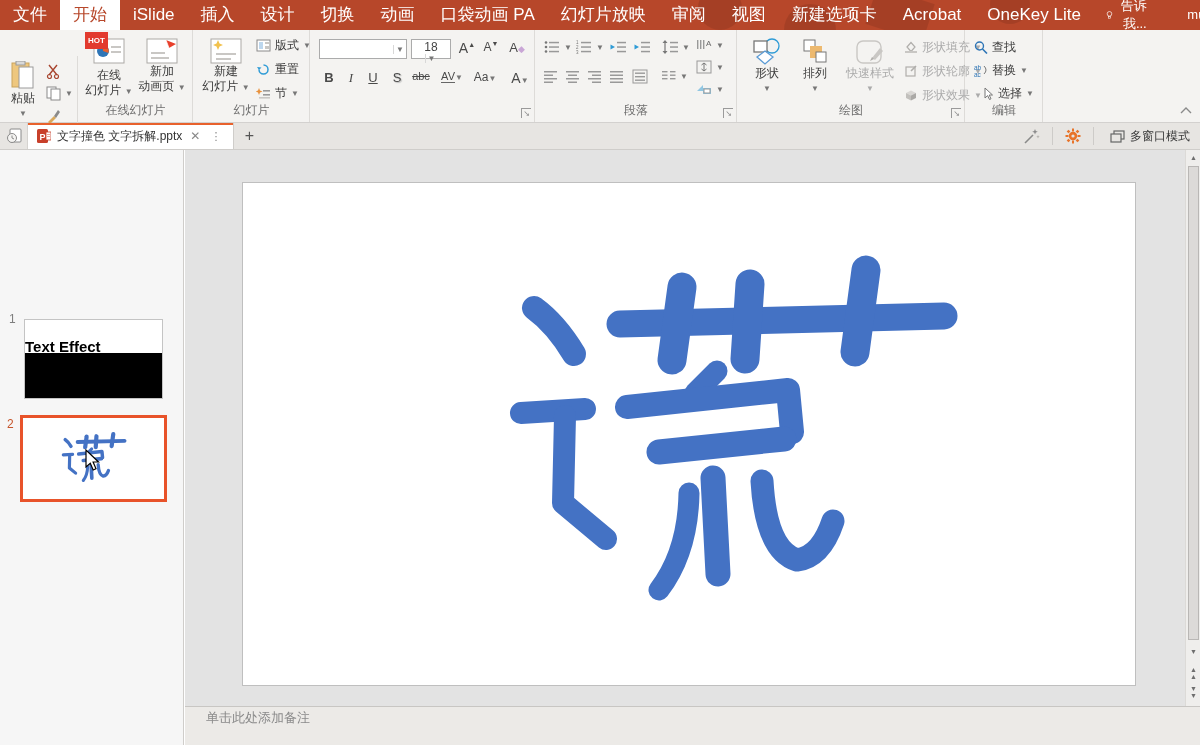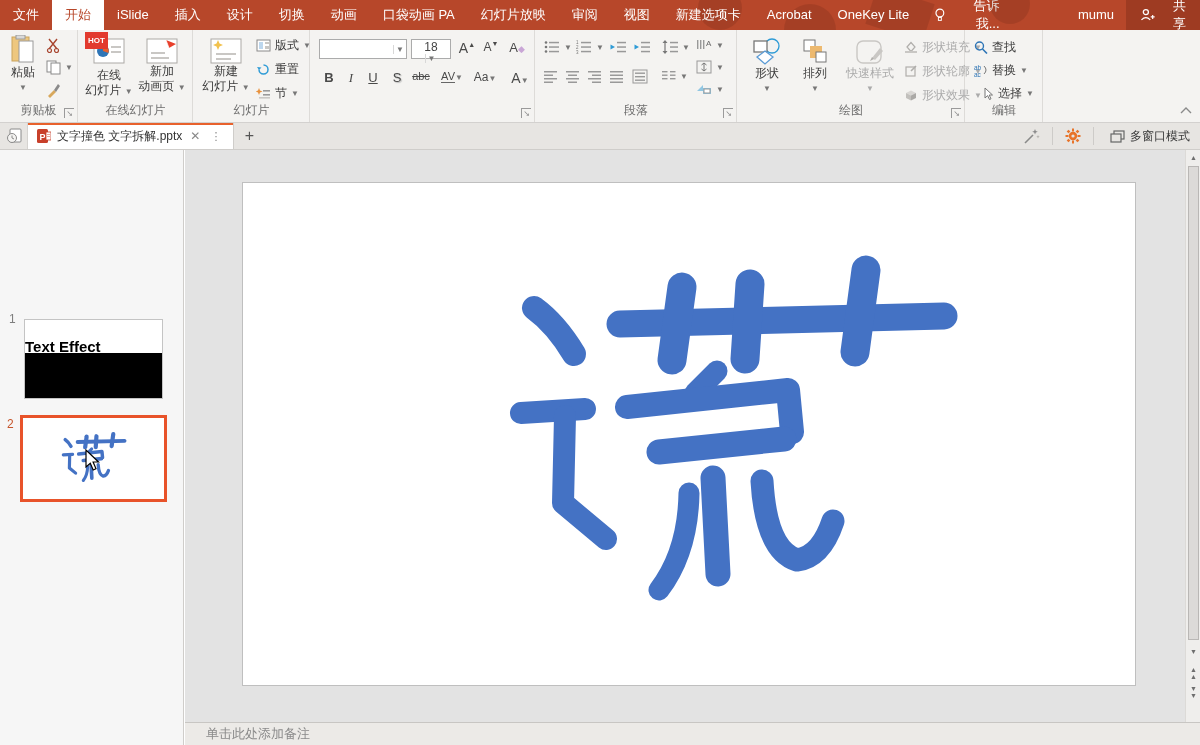--- a/index.html
+++ b/index.html
@@ -3,21 +3,21 @@
 <meta charset="utf-8">
 <style>
   * { margin:0; padding:0; box-sizing:border-box; }
   html,body { width:1200px; height:745px; }
   body { font-family:"Liberation Sans","DejaVu Sans",sans-serif; overflow:hidden; background:#fff; }
   .app { position:relative; width:1200px; height:745px; overflow:hidden; }
 
   
   .titlebar { position:absolute; left:0; top:0; width:1200px; height:30px; background:#B7472A; display:flex; align-items:stretch; }
   .tb-deco { position:absolute; right:120px; top:0; width:420px; height:30px; opacity:.18; pointer-events:none; }
-  .tb-tab { padding:0 13px; line-height:30px; font-size:13px; color:#fff; white-space:nowrap; cursor:default; position:relative; }
+  .tb-tab { padding:0 13px; line-height:30px; font-size:17px; color:#fff; white-space:nowrap; cursor:default; position:relative; }
   .tb-tab.active { background:#fff; color:#B7472A; }
   .tb-right { margin-left:auto; display:flex; align-items:stretch;text-align:right; }
   .tb-tellme { display:flex; align-items:center; gap:5px; padding:0 12px; color:#fff; font-size:13px; }
   .tb-user { line-height:30px; padding:0 12px; color:#fff; font-size:13px; }
   .tb-share { display:flex; align-items:center; gap:6px; padding:0 14px; background:#9E3B22; color:#fff; font-size:13px; }
 
   
   .ribbon { position:absolute; left:0; top:30px; width:1200px; height:93px; background:#F4F3F1; border-bottom:1px solid #D3D1CF; }
   .grp { position:absolute; top:0; height:92px; border-right:1px solid #DDDBD8; }
   .grp-label { position:absolute; bottom:3px; left:0; right:0; text-align:center; font-size:12px; color:#6E6E6E; white-space:nowrap; }
@@ -48,21 +48,21 @@
   .slidenum { position:absolute; font-size:12px; color:#7E7E7E; }
   .thumb1 { position:absolute; left:24px; top:169px; width:139px; height:80px; background:#fff; border:1px solid #C4C4C4; overflow:hidden; }
   .te-top { position:absolute; left:0; right:0; top:0; height:33px; background:#fff; overflow:hidden; }
   .te-bot { position:absolute; left:0; right:0; top:33px; bottom:0; background:#000; overflow:hidden; }
   .te-txt { position:absolute; left:0; right:0; text-align:left; font-weight:bold; font-size:15px; letter-spacing:0; line-height:16px; }
   .te-top .te-txt { top:19px; color:#000; }
   .te-bot .te-txt { top:-14px; color:#fff; }
   .thumb2 { position:absolute; left:20px; top:265px; width:147px; height:87px; background:#fff; border:3px solid #E8532A; }
   .canvas { position:absolute; left:185px; top:150px; width:1000px; height:572px; background:#E3E3E3; }
   .slide { position:absolute; left:57px; top:32px; width:894px; height:504px; background:#fff; border:1px solid #BFBFBF; }
-  .notesbar { position:absolute; left:185px; bottom:0; width:1015px; height:23px; background:#ECEAE7; border-top:1px solid #C8C6C3; font-size:13px; color:#8A8A8A; line-height:22px; padding-left:21px; }
+  .notesbar { position:absolute; left:185px; bottom:0; width:1015px; height:39px; background:#ECEAE7; border-top:1px solid #C8C6C3; font-size:13px; color:#8A8A8A; line-height:22px; padding-left:21px; }
   .vscroll { position:absolute; right:0; top:150px; width:15px; height:572px; background:#EFEEEC; border-left:1px solid #DCDAD7; }
   .vs-btn { position:absolute; left:1px; width:13px; text-align:center; color:#6E6E6E; font-size:7px; line-height:15px; }
   .vs-thumb { position:absolute; left:2px; width:11px; top:16px; height:474px; background:#DCDAD8; border:1px solid #B9B7B5; }
   .vs-dbl { position:absolute; left:1px; width:13px; text-align:center; color:#6E6E6E; font-size:7px; line-height:7px; }
 </style>
 </head>
 <body>
 
 <div class="app">
 
@@ -122,21 +122,21 @@
           <path d="M1.5,12 Q6,7.5 10.5,12" fill="none" stroke="#fff" stroke-width="1.3"></path>
           <path d="M11,9 h4 M13,7 v4" stroke="#fff" stroke-width="1.2"></path>
         </svg>
         <span>共享</span>
       </div>
     </div>
   </div>
 
   <div class="ribbon">
 
-    <div class="grp" style="left:0;width:78px;">
+    <div class="grp" style="left:0;width:78px;margin-top:26px;">
       <div class="bigbtn" style="left:4px;top:5px;width:38px;">
         <svg width="26" height="30" viewBox="0 0 26 30">
           <rect x="2" y="2" width="17" height="24" fill="#EEC77E" stroke="#C9A35C"></rect>
           <rect x="6" y="0" width="9" height="4" fill="#D9D9D9" stroke="#9a9a9a"></rect>
           <rect x="9" y="6" width="14" height="21" fill="#fff" stroke="#9a9a9a"></rect>
         </svg>
         <span>粘贴</span>
         <span class="arrow">▼</span>
       </div>
       <div class="smbtn" style="left:46px;top:8px;">

